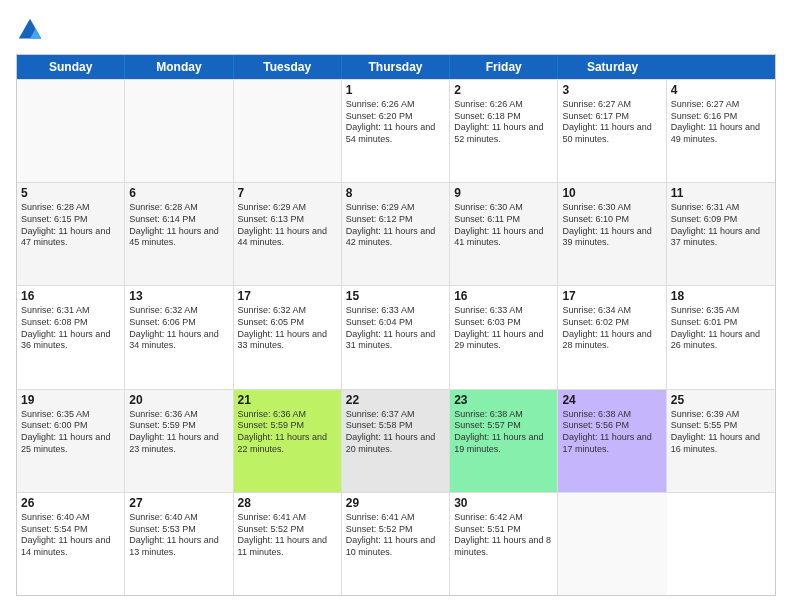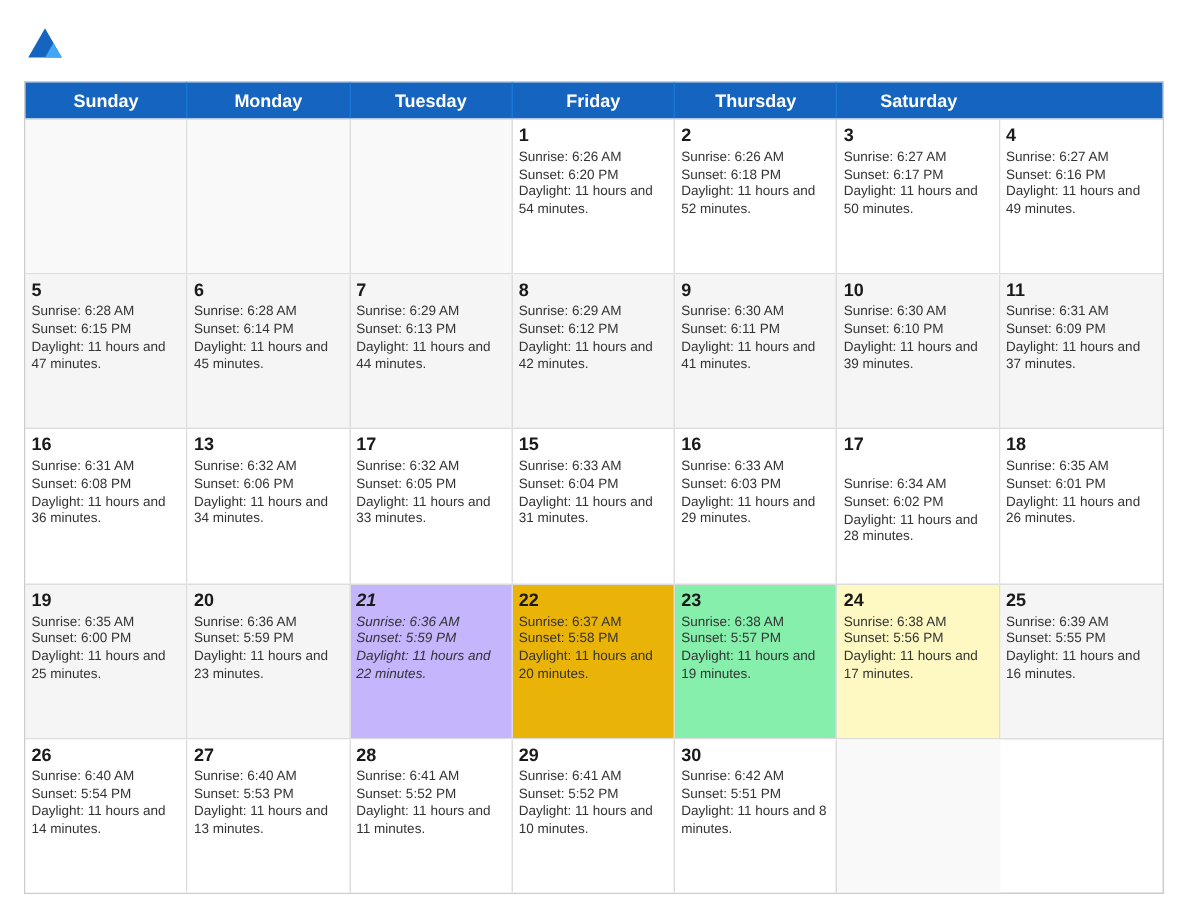--- a/index.html
+++ b/index.html
@@ -126,22 +126,22 @@
       <div class="month-title"></div>
       <div class="location"></div>
     </div>
   </div>
 
   <div class="calendar">
     <div class="cal-header" id="cal-header">
         <div class="cal-header-cell">Sunday</div>
         <div class="cal-header-cell">Monday</div>
         <div class="cal-header-cell">Tuesday</div>
+        <div class="cal-header-cell">Thursday</div>
         <div class="cal-header-cell">Friday</div>
-        <div class="cal-header-cell">Thursday</div>
         <div class="cal-header-cell">Saturday</div>
       </div>
     <div class="cal-body" id="cal-body">
         <div class="cal-row">
           <div class="cal-cell empty"></div>
           <div class="cal-cell empty"></div>
           <div class="cal-cell empty"></div>
           <div class="cal-cell">
             <div class="day-num">1</div>
             <div class="cell-text" style="white-space: pre-line;">Sunrise: 6:26 AM
@@ -237,21 +237,21 @@
 Daylight: 11 hours and 31 minutes.</div>
           </div>
           <div class="cal-cell">
             <div class="day-num">16</div>
             <div class="cell-text" style="white-space: pre-line;">Sunrise: 6:33 AM
 Sunset: 6:03 PM
 Daylight: 11 hours and 29 minutes.</div>
           </div>
           <div class="cal-cell">
             <div class="day-num">17</div>
-            <div class="cell-text" style="white-space: pre-line; margin-top: 12px;">Sunrise: 6:34 AM
+            <div class="cell-text" style="white-space: pre-line;">Sunrise: 6:34 AM
 Sunset: 6:02 PM
 Daylight: 11 hours and 28 minutes.</div>
           </div>
           <div class="cal-cell">
             <div class="day-num">18</div>
             <div class="cell-text" style="white-space: pre-line;">Sunrise: 6:35 AM
 Sunset: 6:01 PM
 Daylight: 11 hours and 26 minutes.</div>
           </div>
         </div>
@@ -261,39 +261,39 @@
             <div class="cell-text" style="white-space: pre-line;">Sunrise: 6:35 AM
 Sunset: 6:00 PM
 Daylight: 11 hours and 25 minutes.</div>
           </div>
           <div class="cal-cell" style="background: rgb(245, 245, 245);">
             <div class="day-num">20</div>
             <div class="cell-text" style="white-space: pre-line;">Sunrise: 6:36 AM
 Sunset: 5:59 PM
 Daylight: 11 hours and 23 minutes.</div>
           </div>
-          <div class="cal-cell" style="background: #c4b5fd; font-style: italic;">
+          <div class="cal-cell" style="background: #bef264;">
             <div class="day-num">21</div>
             <div class="cell-text" style="white-space: pre-line;">Sunrise: 6:36 AM
 Sunset: 5:59 PM
 Daylight: 11 hours and 22 minutes.</div>
           </div>
-          <div class="cal-cell" style="background: #eab308;">
+          <div class="cal-cell" style="background: #e5e5e5;">
             <div class="day-num">22</div>
             <div class="cell-text" style="white-space: pre-line;">Sunrise: 6:37 AM
 Sunset: 5:58 PM
 Daylight: 11 hours and 20 minutes.</div>
           </div>
           <div class="cal-cell" style="background: #86efac;">
             <div class="day-num">23</div>
             <div class="cell-text" style="white-space: pre-line;">Sunrise: 6:38 AM
 Sunset: 5:57 PM
 Daylight: 11 hours and 19 minutes.</div>
           </div>
-          <div class="cal-cell" style="background: #fef9c3;">
+          <div class="cal-cell" style="background: #c4b5fd;">
             <div class="day-num">24</div>
             <div class="cell-text" style="white-space: pre-line;">Sunrise: 6:38 AM
 Sunset: 5:56 PM
 Daylight: 11 hours and 17 minutes.</div>
           </div>
           <div class="cal-cell" style="background: rgb(245, 245, 245);">
             <div class="day-num">25</div>
             <div class="cell-text" style="white-space: pre-line;">Sunrise: 6:39 AM
 Sunset: 5:55 PM
 Daylight: 11 hours and 16 minutes.</div>

